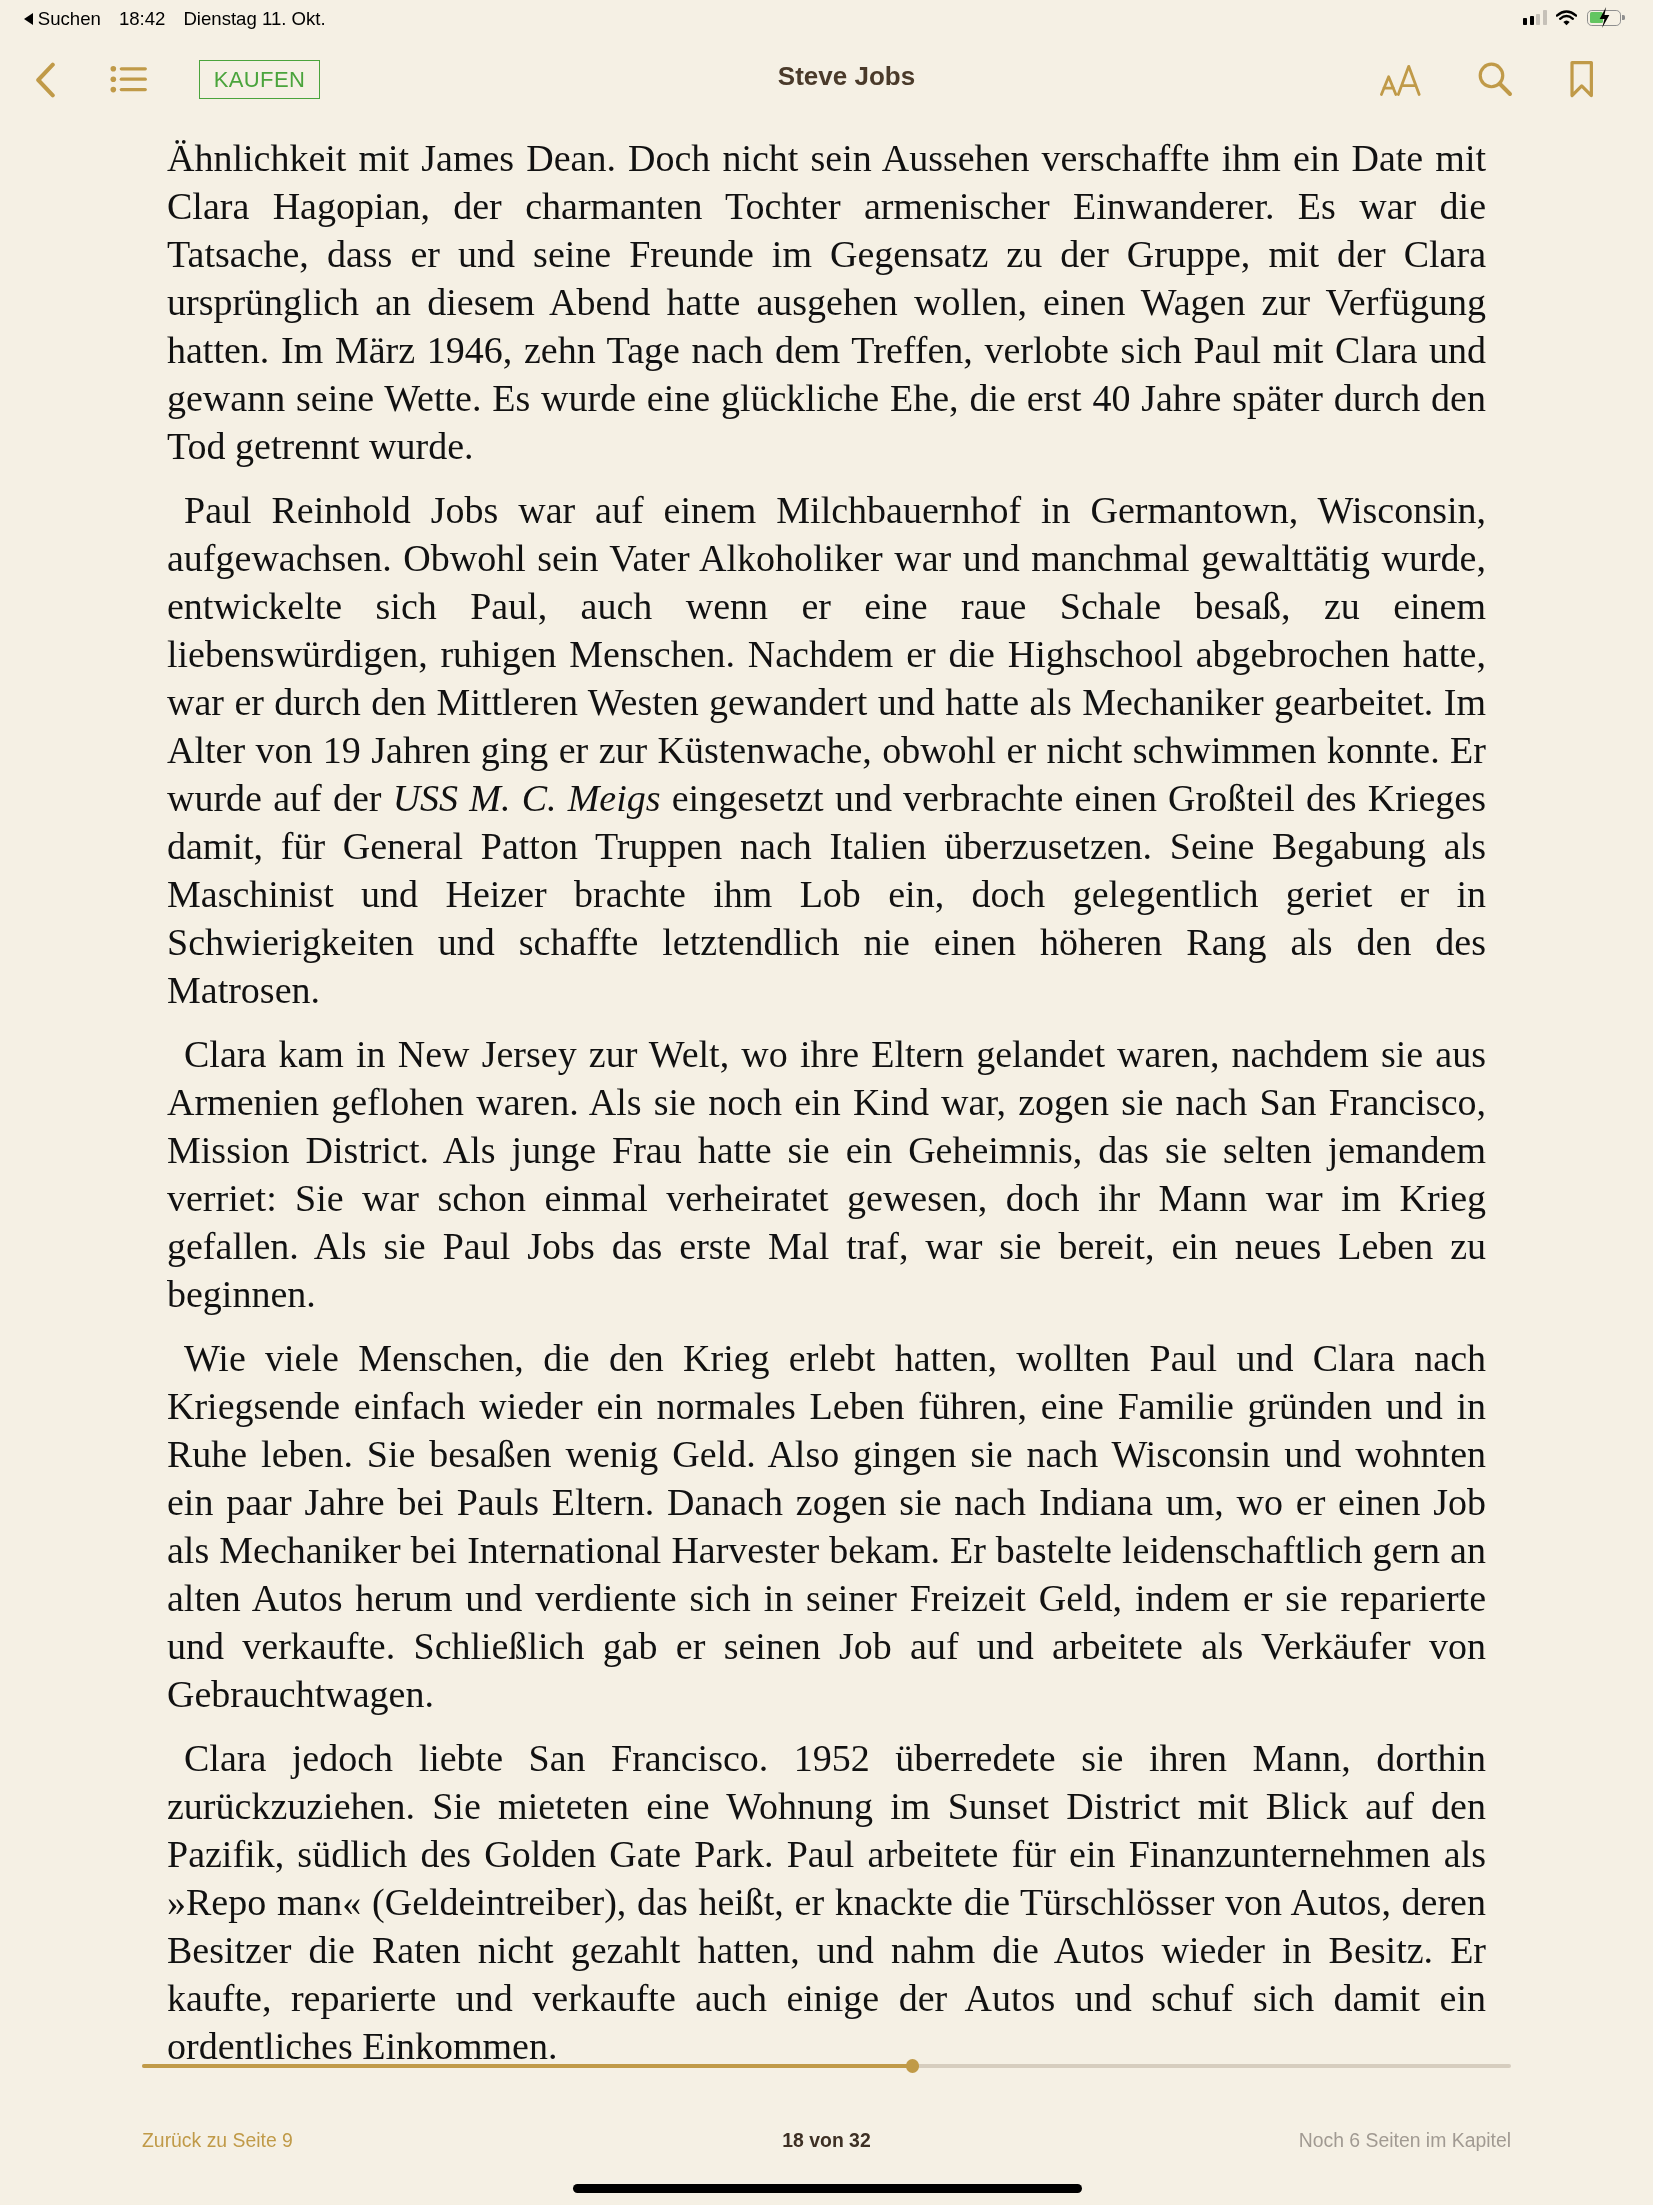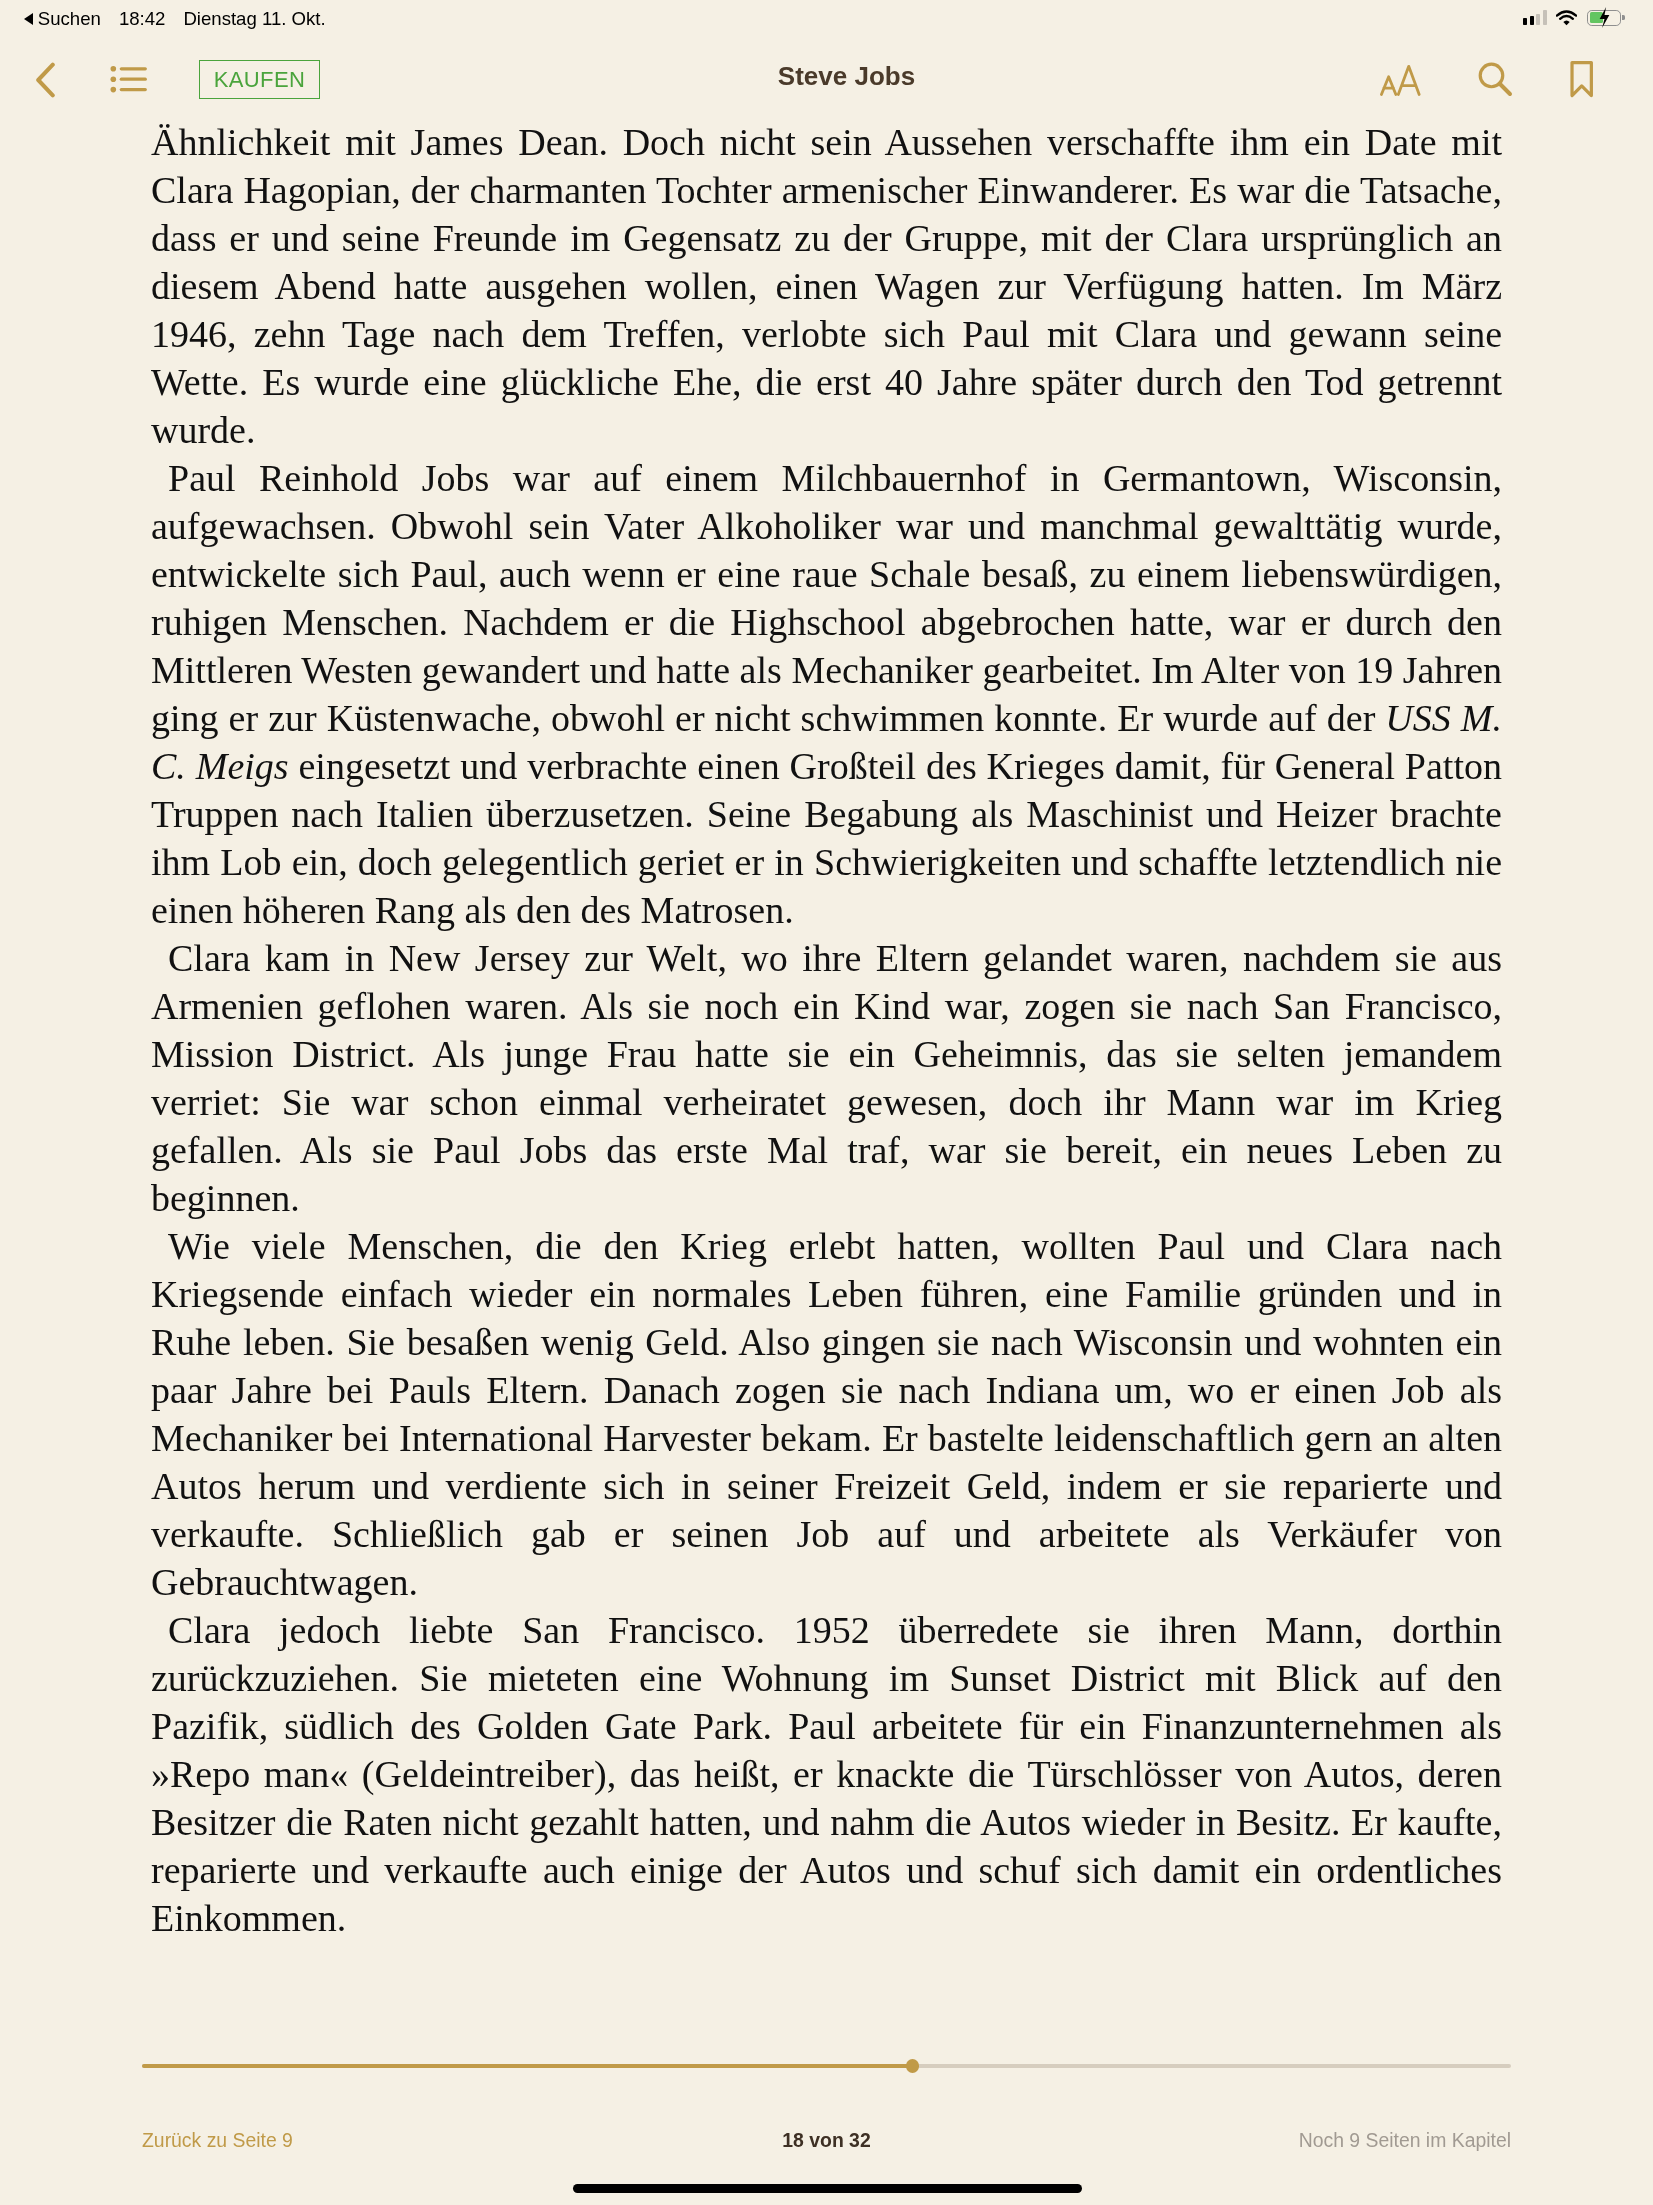--- a/index.html
+++ b/index.html
@@ -35,21 +35,21 @@
   .title {
     position:absolute; left:0; right:0; top:61px; text-align:center;
     font-size:26px; font-weight:bold; color:#4a3a2a;margin-left:40px;
   }
 
   .content {
     position:absolute; left:151px; width:1351px; top:118px;
     font-family:"Liberation Serif", serif;
     font-size:38px; line-height:48px; color:#111;
   }
-  .content p { margin:0; text-align:justify; text-align-last:left; }
+  .content p { margin:16px; text-align:justify; text-align-last:left; }
   .content p.indent { text-indent:17px; }
   .content .it { font-style:italic; }
 
   .progress { position:absolute; left:142px; width:1369px; top:2064px; height:4px; background:#d6cdbe; border-radius:2.4px; }
   .progress .done { position:absolute; left:0; top:0; bottom:0; background:#c09a48; border-radius:2.4px; }
   .progress .thumb { position:absolute; top:-4.8px; width:13.7px; height:13.7px; margin-left:-6.5px; background:#c09a48; border-radius:50%; }
 
   .footer { position:absolute; top:2129px; left:142px; right:142px; height:24px; font-size:19.4px; }
   .footer .l { position:absolute; left:0; color:#c09a48; }
   .footer .c { position:absolute; left:0; right:0; text-align:center; color:#3e3024; font-weight:bold; }
@@ -136,17 +136,17 @@
   </div>
 
 <div class="progress">
   <div class="done" id="prog-done" style="width: 56.25%;"></div>
   <div class="thumb" id="prog-thumb" style="left: 56.25%;"></div>
 </div>
 
 <div class="footer">
   <span class="l">Zurück zu Seite 9</span>
   <span class="c">18 von 32</span>
-  <span class="r">Noch 9 Seiten im Kapitel</span>
+  <span class="r">Noch 6 Seiten im Kapitel</span>
 </div>
 
 <div class="home-indicator"></div>
 
 
 </body></html>

